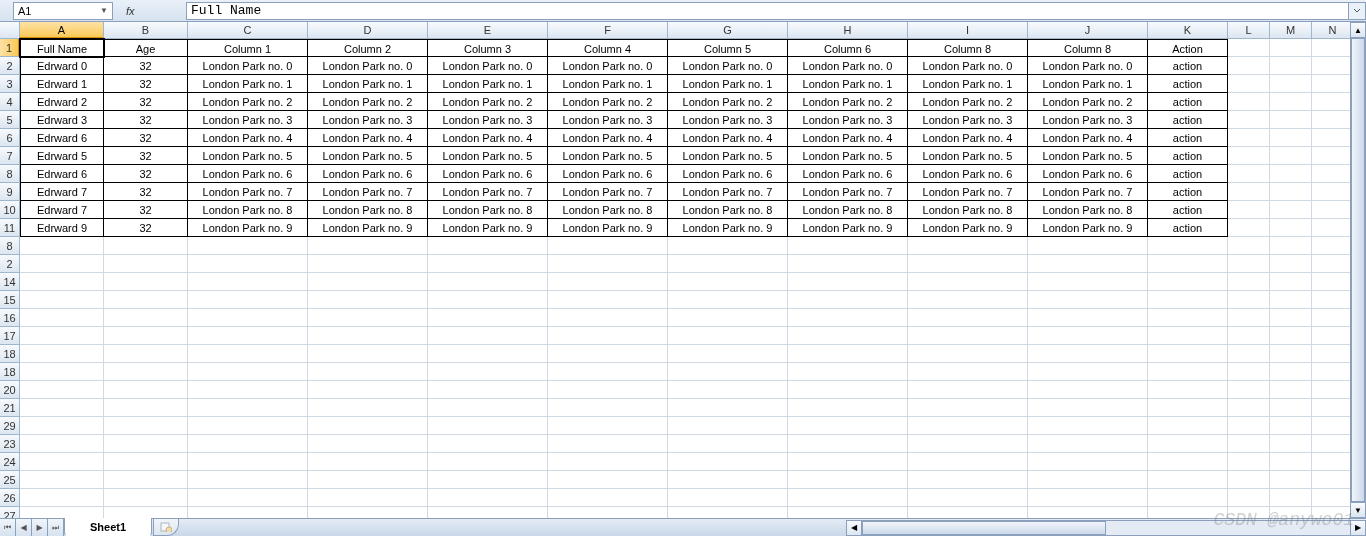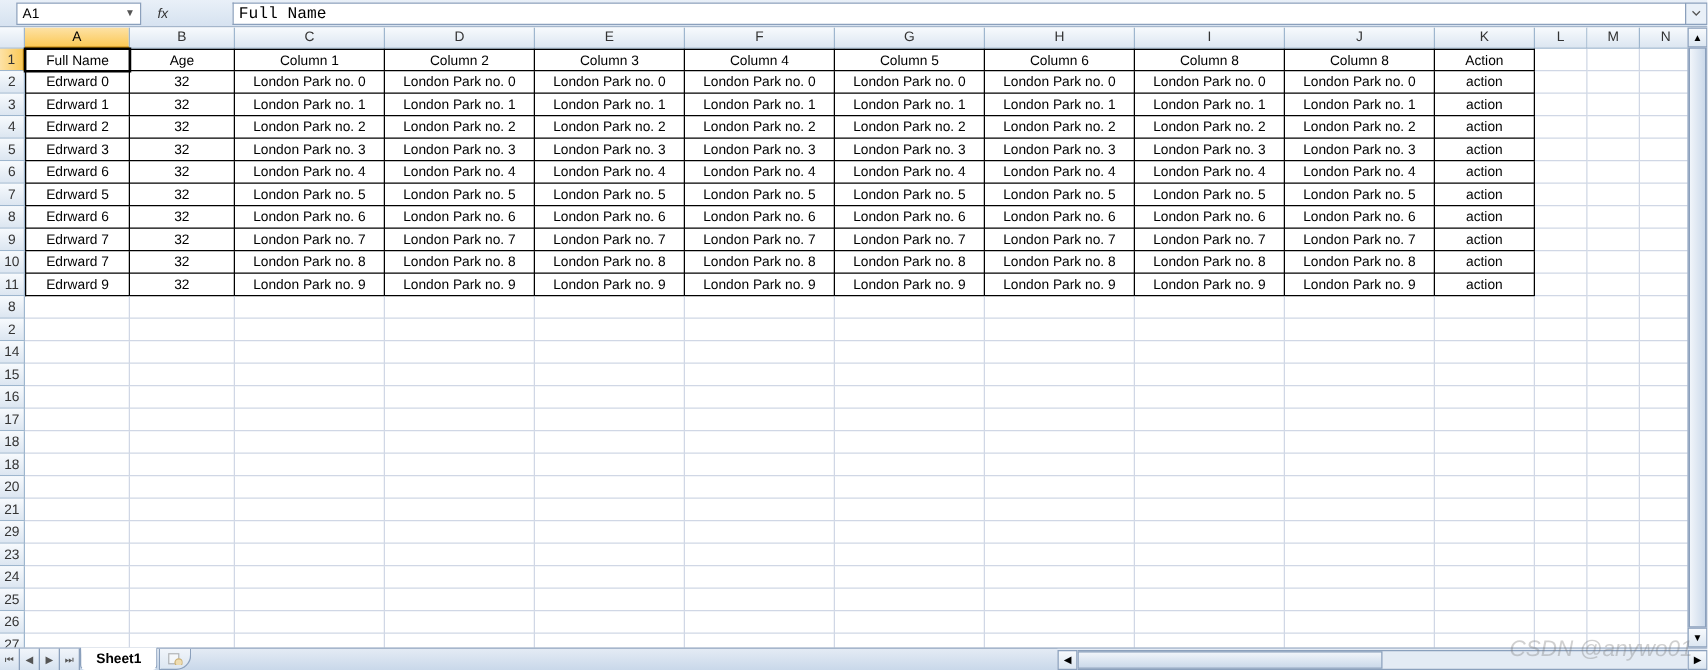--- a/index.html
+++ b/index.html
@@ -24,36 +24,36 @@
 .cell { border-right:1px solid #d0d7e5; border-bottom:1px solid #d0d7e5; height:18px; line-height:18px; padding:0 3px; text-align:center; overflow:hidden; white-space:nowrap; font-size:11px; }
 .cell.data { border-right:1px solid #000; border-bottom:1px solid #000; }
 .cell.dataL { border-left:1px solid #000; }
 .cell.dataT { border-top:1px solid #000; }
 .cell.sel { outline:2px solid #000; outline-offset:-1px; background:#fff; position:relative; }
 
 
 .bottom-bar { position:absolute; bottom:0; left:0; right:0; height:18px; background:linear-gradient(#e4ebf4,#c9d8ea); border-top:1px solid #8ba0bc; display:flex; align-items:stretch; }
 .tab-nav { display:flex; }
 .tab-nav-btn { width:16px; display:flex; align-items:center; justify-content:center; border-right:1px solid #8ba0bc; font-size:8px; color:#555; cursor:pointer; background:linear-gradient(#f1f5fa,#d6e2f0); }
-.sheet-tab { background:#fff; border:1px solid #8ba0bc; border-top:none; border-bottom:1px solid #fff; padding:0 12px; font-size:11px; display:flex; align-items:center; border-radius:0 0 4px 4px; margin-top:-1px; font-weight:bold; }
+.sheet-tab { background:#fff; border:1px solid #8ba0bc; border-top:none; border-bottom:1px solid #fff; padding:0 25px; font-size:11px; display:flex; align-items:center; border-radius:0 0 4px 4px; margin-top:-1px; font-weight:bold; }
 .new-tab { width:26px; border-radius:0 0 12px 0; background:linear-gradient(#f1f5fa,#dce6f1); border:1px solid #8ba0bc; border-top:none; margin-left:1px; display:flex; align-items:center; justify-content:center; }
 .new-tab svg{opacity:.55;}
 .hscroll-spacer { flex:1; }
 .hscroll { width:520px; display:flex; align-items:center; background:#e4ebf4; }
 .hscroll .sbtn { width:16px; height:16px; border:1px solid #8ba0bc; background:linear-gradient(#f7fafd,#dce6f1); display:flex; align-items:center; justify-content:center; font-size:8px; }
 .hscroll .track { flex:1; height:16px; border-top:1px solid #8ba0bc; border-bottom:1px solid #8ba0bc; background:#e4ebf4; position:relative; }
 .hscroll .thumb { position:absolute; left:0; width:50%; top:0; bottom:0; background:linear-gradient(#f1f5fa,#cbd9ea); border:1px solid #8ba0bc; }
 
 
 .vscroll { position:absolute; top:22px; right:0; bottom:18px; width:16px; background:#e4ebf4; display:flex; flex-direction:column; }
 .vscroll .sbtn { height:16px; border:1px solid #8ba0bc; background:linear-gradient(#f7fafd,#dce6f1); display:flex; align-items:center; justify-content:center; font-size:8px; }
 .vscroll .track { flex:1; border-left:1px solid #8ba0bc; border-right:1px solid #8ba0bc; position:relative; }
 .vscroll .thumb { position:absolute; top:0; height:100%; left:0; right:0; background:linear-gradient(90deg,#f1f5fa,#cbd9ea); border:1px solid #8ba0bc; }
 
-.watermark { position:absolute; right:12px; bottom:6px; font-size:18px; color:rgba(120,120,120,.35); font-style:italic; pointer-events:none; font-family:Liberation Sans, sans-serif;margin-top:32px; }
+.watermark { position:absolute; right:12px; bottom:6px; font-size:18px; color:rgba(120,120,120,.35); font-style:italic; pointer-events:none; font-family:Liberation Mono, monospace;margin-top:32px; }
 </style>
 </head>
 <body>
 
 <div class="formula-bar">
   <div class="name-box">
     <span>A1</span>
     <span class="dd">▼</span>
   </div>
   <div class="fx-btn">

